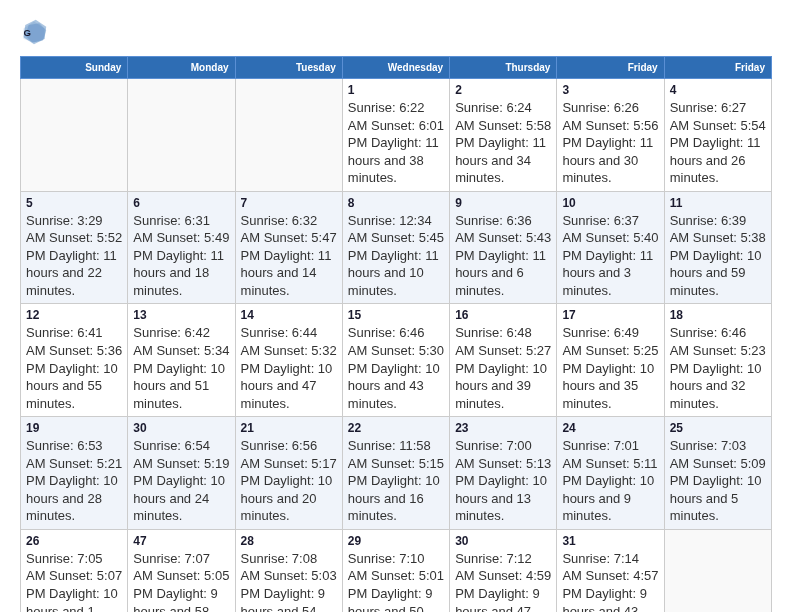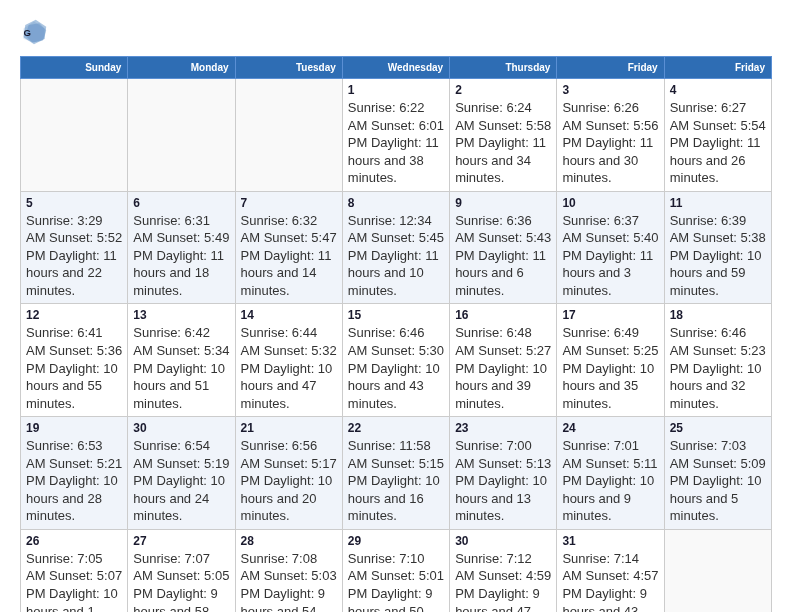--- a/index.html
+++ b/index.html
@@ -322,21 +322,21 @@
         </tr>
         <tr>
           <td>
             <span class="day-number">26</span>
             <div class="day-info">Sunrise: 7:05 AM
 Sunset: 5:07 PM
 Daylight: 10 hours
 and 1 minute.</div>
           </td>
           <td>
-            <span class="day-number">27</span>
+            <span class="day-number">47</span>
             <div class="day-info">Sunrise: 7:07 AM
 Sunset: 5:05 PM
 Daylight: 9 hours
 and 58 minutes.</div>
           </td>
           <td>
             <span class="day-number">28</span>
             <div class="day-info">Sunrise: 7:08 AM
 Sunset: 5:03 PM
 Daylight: 9 hours

